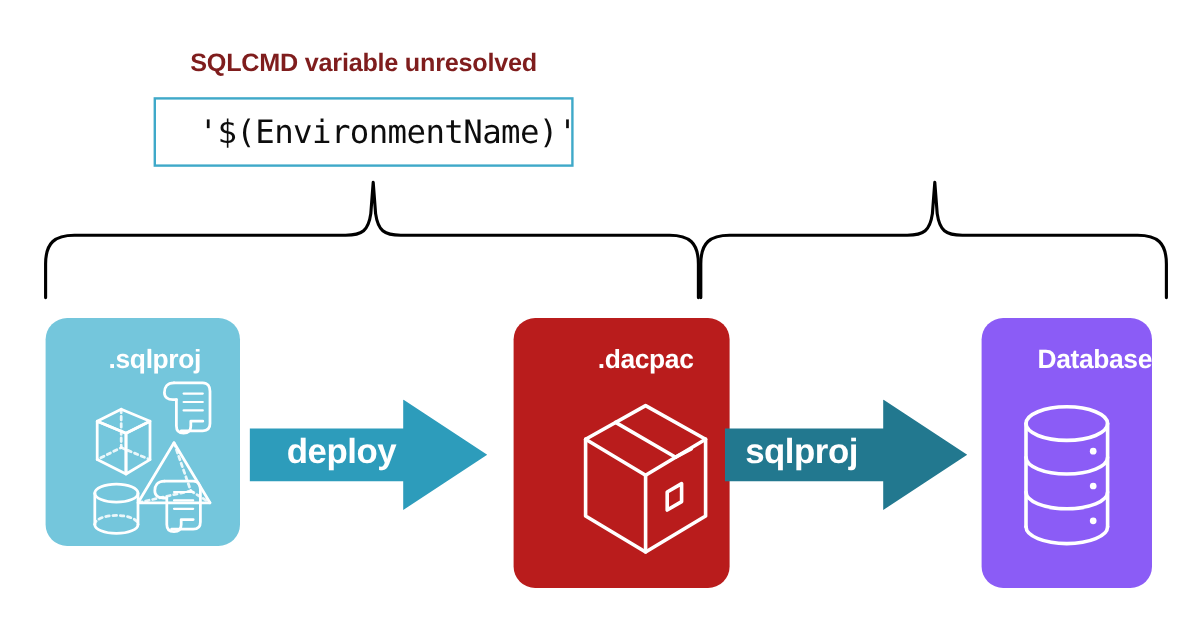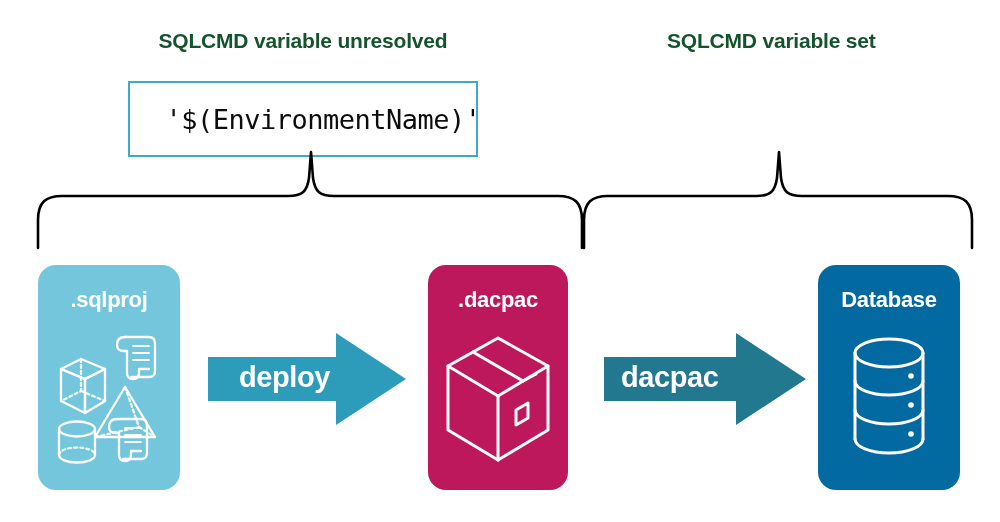--- a/index.html
+++ b/index.html
@@ -19,25 +19,26 @@
     background: #ffffff;
     overflow: hidden;
   }
 
   
   .heading {
     position: absolute;
     font-family: "Liberation Sans", sans-serif;
     font-weight: bold;
     font-size: 21px;
-    color: #14532d;
+    color: #7f1d1d;
     letter-spacing: -0.2px;
     white-space: nowrap;
     text-align: center;
     line-height: 1;
+    margin-top: 12px;
   }
 
   
   .codebox {
     position: absolute;
     box-sizing: border-box;
     border: 2px solid #3FA9C9;
     background: #ffffff;
     display: flex;
     align-items: center;
@@ -77,22 +78,22 @@
     letter-spacing: -0.3px;
   }
   .card-art {
     flex: 1;
     display: flex;
     align-items: center;
     justify-content: center;
     width: 100%;
   }
   .card-sqlproj { background: #74C6DC; }
-  .card-dacpac  { background: #be185d; }
-  .card-db      { background: #0369a1; }
+  .card-dacpac  { background: #b91c1c; padding-left: 40px; }
+  .card-db      { background: #8b5cf6; align-items: flex-end; }
 
   
   .arrow {
     position: absolute;
   }
   .arrow-label {
     position: absolute;
     font-family: "Liberation Sans", sans-serif;
     font-weight: bold;
     font-size: 29px;
@@ -102,23 +103,22 @@
     letter-spacing: -0.4px;
   }
 </style>
 </head>
 <body>
 
 <div id="canvas">
 
   <div class="heading" style="left:128px; top:30px; width:350px;">SQLCMD variable unresolved</div>
 
-  <div class="heading" style="left:667px; top:30px; width:200px;">SQLCMD variable set</div>
-
-  <div class="codebox" style="left:128px; top:81px; width:350px; height:76px;padding-left:40px;">
+
+  <div class="codebox" style="left:128px; top:81px; width:350px; height:58px;padding-left:40px;">
     <span>'$(EnvironmentName)'</span>
   </div>
 
 
   <svg class="brace" style="left:30px; top:150px;" width="560" height="100" viewBox="0 0 560 100">
     <path d="M 8 98
              L 8 70
              C 8 52, 16 46, 32 46
              L 258 46
              C 272 46, 277 42, 279 28
@@ -137,21 +137,21 @@
              L 178 46
              C 192 46, 197 42, 199 28
              L 201 2
              L 203 28
              C 205 42, 210 46, 224 46
              L 370 46
              C 386 46, 394 52, 394 70
              L 394 98" fill="none" stroke="#000000" stroke-width="2.6" stroke-linecap="round" stroke-linejoin="round"></path>
   </svg>
 
-  <div class="card card-sqlproj" style="left:38px; top:265px; width:142px; height:225px;">
+  <div class="card card-sqlproj" style="left:38px; top:265px; width:142px; height:190px;padding-left:20px;">
     <div class="card-label">.sqlproj</div>
     <div class="card-art">
       <svg width="120" height="140" viewBox="0 0 120 140" fill="none" stroke="#ffffff" stroke-width="2.3" stroke-linecap="round" stroke-linejoin="round">
 
         <g>
           <path d="M 12 38 L 32 28 L 56 38 L 36 48 Z"></path>
           <path d="M 12 38 L 12 70 L 36 82 L 36 48 Z"></path>
           <path d="M 36 48 L 56 38 L 56 70 L 36 82 Z"></path>
           <path d="M 32 28 L 32 60 L 12 70" stroke-dasharray="3 3" opacity="0.85"></path>
           <path d="M 32 60 L 56 70" stroke-dasharray="3 3" opacity="0.85"></path>
@@ -219,21 +219,21 @@
         <path d="M 83 55 L 96 48"></path>
 
         <path d="M 76 84 L 88 77 L 88 92 L 76 99 Z"></path>
       </svg>
     </div>
   </div>
 
   <svg class="arrow" style="left:604px; top:333px;" width="202" height="92" viewBox="0 0 202 92">
     <path d="M 0 24 L 132 24 L 132 0 L 202 46 L 132 92 L 132 68 L 0 68 Z" fill="#22788F"></path>
   </svg>
-  <div class="arrow-label" style="left:621px; top:363px;">dacpac</div>
+  <div class="arrow-label" style="left:621px; top:363px;">sqlproj</div>
 
   <div class="card card-db" style="left:818px; top:265px; width:142px; height:225px;">
     <div class="card-label">Database</div>
     <div class="card-art">
       <svg width="100" height="140" viewBox="0 0 100 140" fill="none" stroke="#ffffff" stroke-width="3" stroke-linecap="round" stroke-linejoin="round">
 
         <ellipse cx="50" cy="22" rx="34" ry="14"></ellipse>
 
         <path d="M 16 22 L 16 108"></path>
         <path d="M 84 22 L 84 108"></path>

